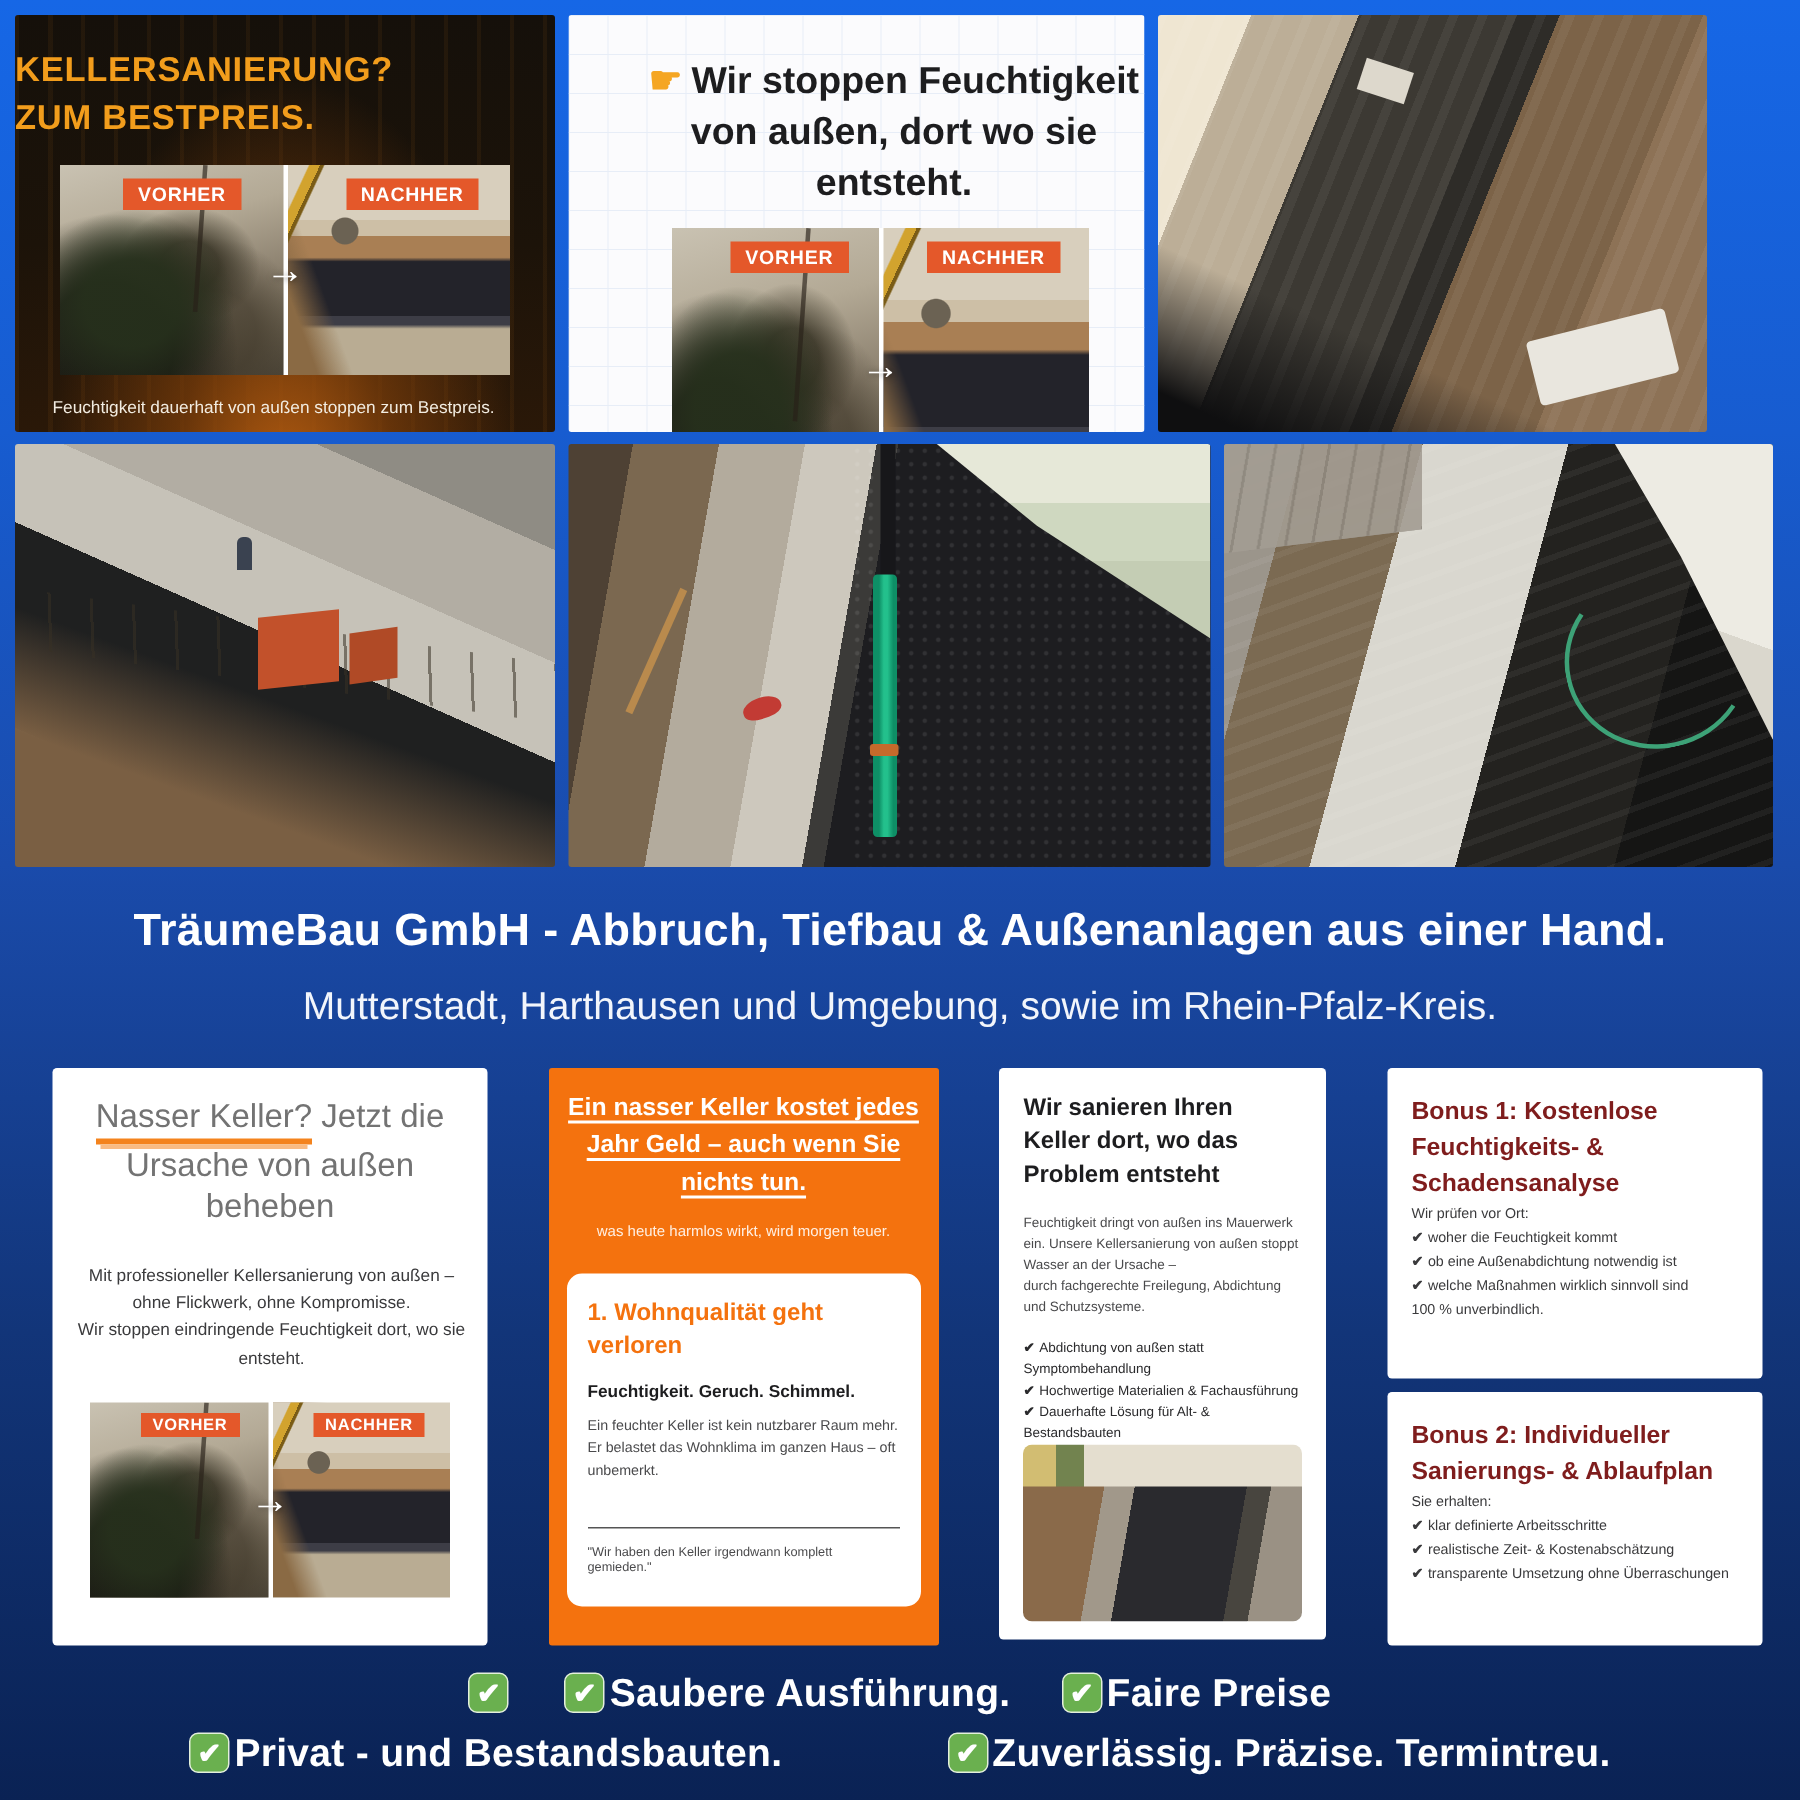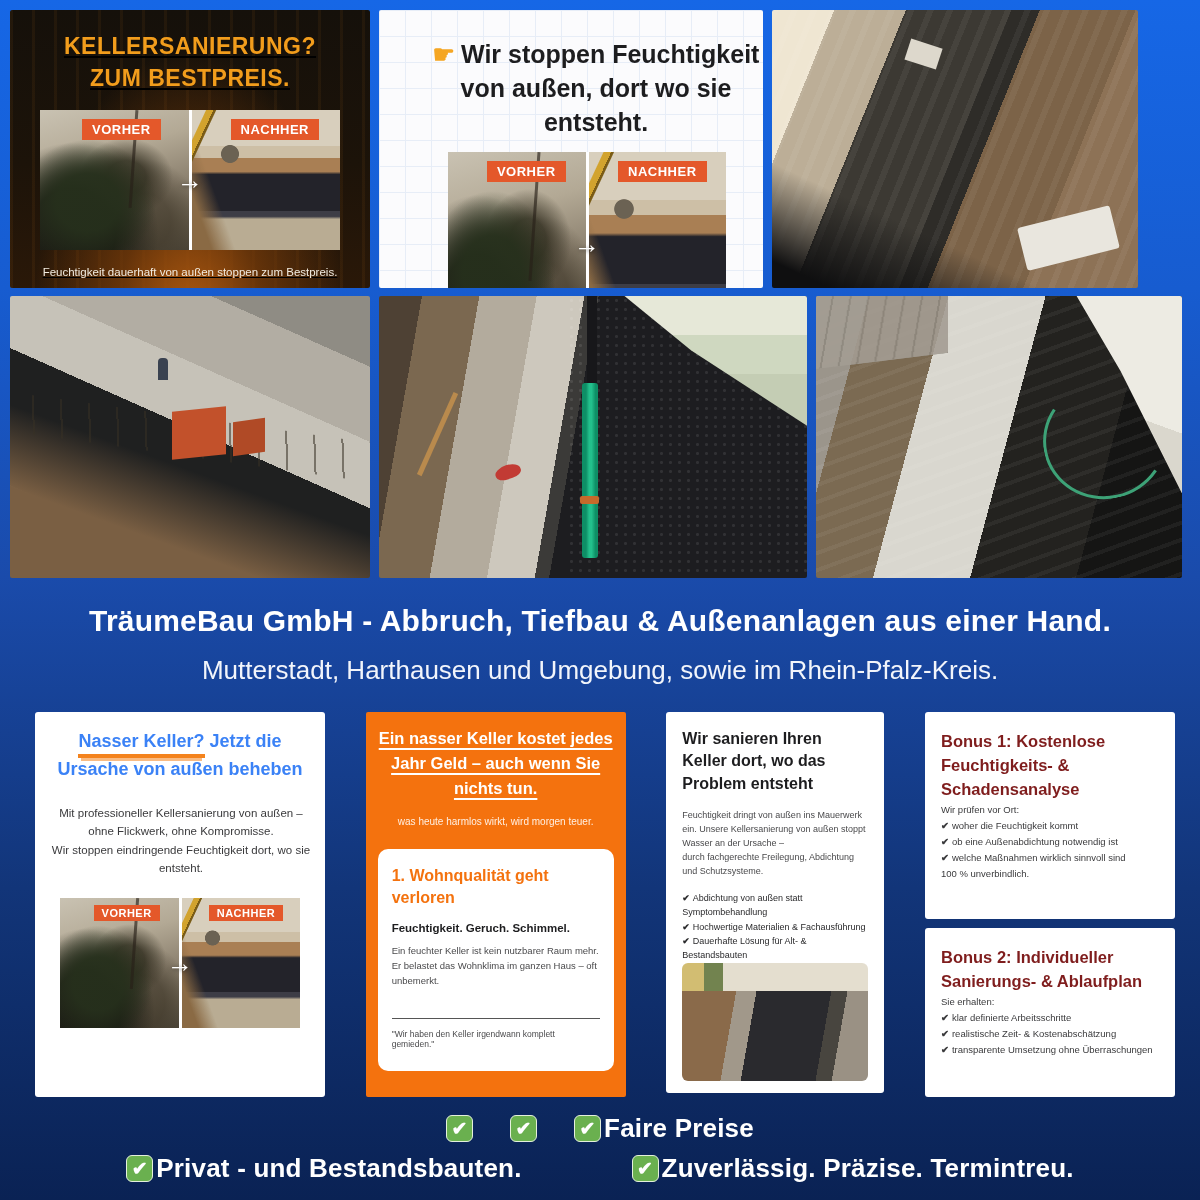--- a/index.html
+++ b/index.html
@@ -13,21 +13,21 @@
   .panel { position:relative; overflow:hidden; border-radius:2px; }
   .row1 .panel { height:278px; } .row2 .panel { height:282px; }
   .w-a { width:360px; } .w-b { width:384px;padding-left:32px; } .w-c { width:366px; }
   .w-d { width:360px; } .w-e { width:428px; } .w-f { width:366px; }
 
   
   .panel-dark { background:
     radial-gradient(ellipse at 50% 118%, rgba(197,101,18,.95) 0%, rgba(120,60,10,.75) 30%, rgba(60,30,8,0) 62%),
     repeating-linear-gradient(90deg, rgba(220,130,30,.07) 0 3px, transparent 3px 22px),
     linear-gradient(180deg,#15100a 0%,#1c1309 55%,#2a1808 100%);
-    text-align:center;text-decoration:underline; }
+    text-align:left; }
   .promo-title { margin-top:20px; color:#F29D1C; font-weight:bold; font-size:23px; line-height:1.4; letter-spacing:.5px; }
   .promo-caption { margin:14px auto 0; max-width:310px; color:#F2ECE1; font-size:11.5px; line-height:1.5; }
 
   
   .panel-grid { background-color:#FBFBFD;
     background-image:linear-gradient(#E7EDF7 1px, transparent 1px), linear-gradient(90deg,#E7EDF7 1px, transparent 1px);
     background-size:26px 26px; text-align:center; }
   .grid-heading { margin:28px auto 0; width:370px; color:#1D1D1F; font-weight:bold; font-size:25px; line-height:1.35; }
   .pointer { color:#F5A623; margin-right:6px; }
 
@@ -106,21 +106,21 @@
 
   
   .headline-block { text-align:center; padding:26px 20px 0; }
   .headline-title { color:#fff; font-weight:bold; font-size:30px; letter-spacing:.2px; }
   .headline-sub { color:#F2F5FB; font-size:26px; margin-top:17px;text-align:center; }
 
   
   .cards-row { display:flex; justify-content:space-between; align-items:stretch; height:385px; margin-top:26px; padding:0 25px 0 35px; }
   .card { background:#fff; border-radius:3px; }
   .card1 { width:290px; padding:18px 12px 12px; text-align:center; }
-  .card1-title { color:#3b82f6; font-weight:bold; font-size:18px; line-height:1.25; }
+  .card1-title { color:#737373; font-weight:normal; font-size:22px; line-height:1.25; }
   .hl-underline { display:inline-block; border-bottom:4px solid #F4831D; padding-bottom:1px;
     box-shadow:0 6px 0 -3px rgba(244,131,29,.55); }
   .card1-body { margin:24px auto 0; width:268px; color:#3A3A3C; font-size:11.5px; line-height:1.6; }
 
   .card2 { width:260px; background:#F4720E; border-radius:2px; padding:14px 12px; text-align:center; color:#fff; }
   .card2-title { font-weight:bold; font-size:16.5px; line-height:1.5; text-decoration:underline;
     text-underline-offset:4px; text-decoration-thickness:2px; }
   .card2-sub { margin-top:16px; font-size:10px; color:#FFEFE2; }
   .card2-inner { margin-top:22px; background:#fff; border-radius:10px; padding:16px 14px; text-align:left; height:222px; position:relative; }
   .inner-title { color:#F4720E; font-weight:bold; font-size:16px; line-height:1.35; }
@@ -307,20 +307,21 @@
     <div class="frow">
       <div class="fitem">
         <span class="badge">
             <span>✔</span>
           </span>
       </div>
       <div class="fitem">
         <span class="badge">
             <span>✔</span>
           </span>
+        <span>Saubere Ausführung.</span>
       </div>
       <div class="fitem">
         <span class="badge">
             <span>✔</span>
           </span>
         <span>Faire Preise</span>
       </div>
     </div>
     <div class="frow frow2">
       <div class="fitem">

